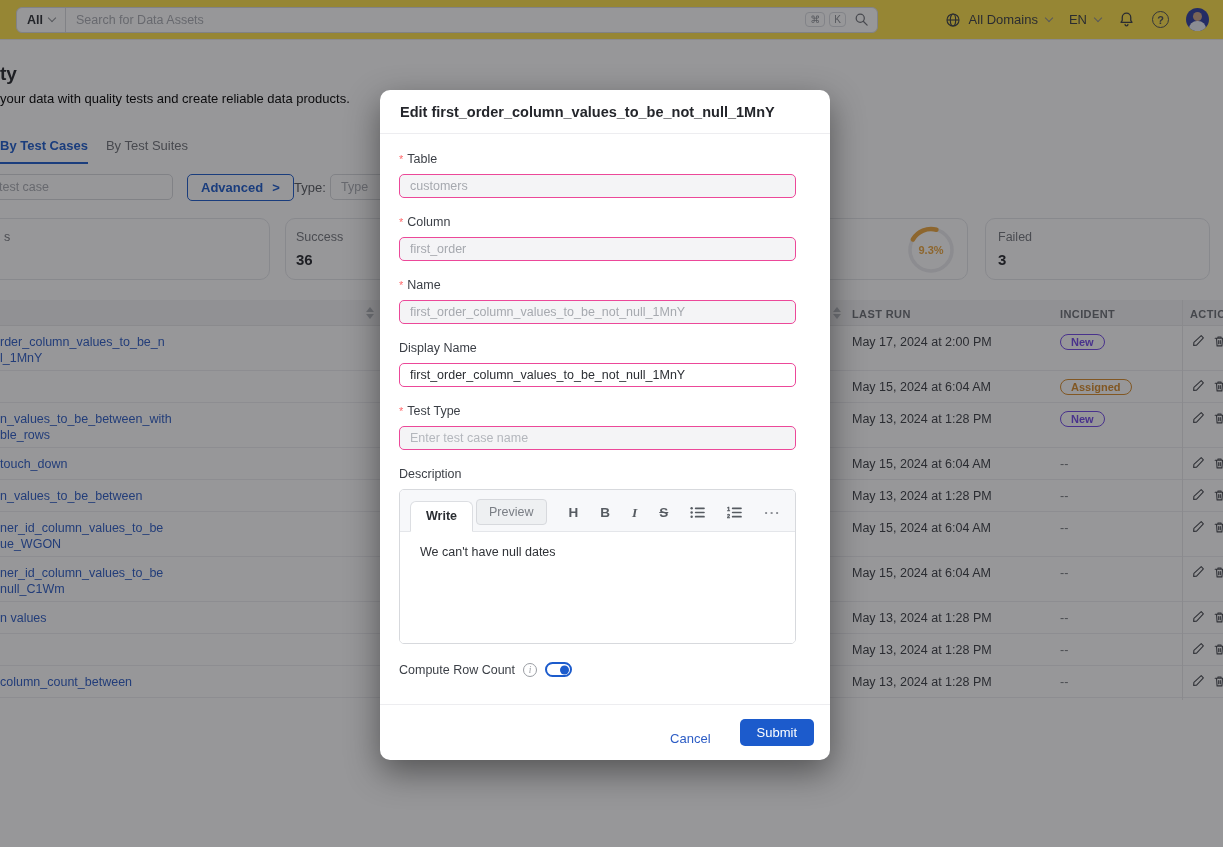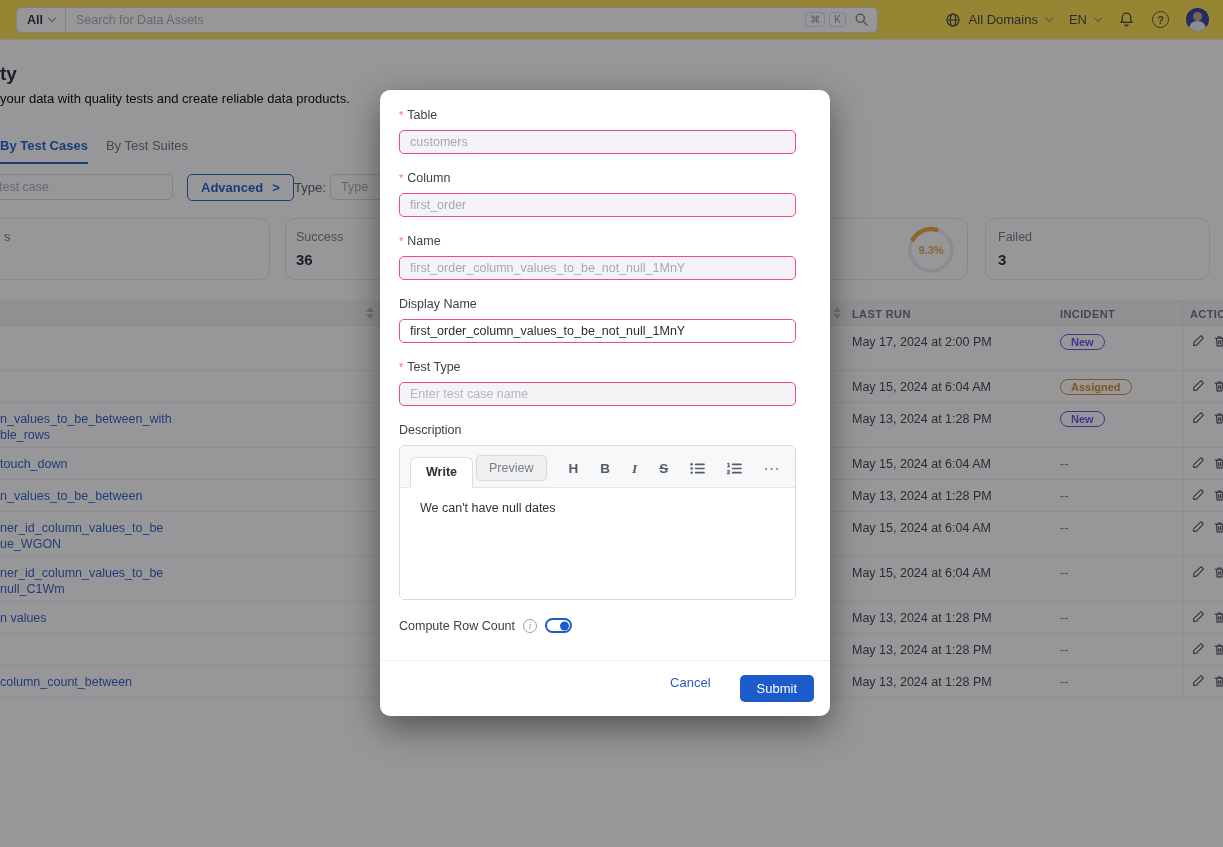--- a/index.html
+++ b/index.html
@@ -117,21 +117,21 @@
   .compute-row { display:flex; align-items:center; gap:8px; padding:1px 0 27px 0; color:#3b3f46; }
   .info-icon { width:14px; height:14px; border:1px solid #9a9da3; border-radius:50%; color:#9a9da3;
                font-size:9.5px; display:flex; align-items:center; justify-content:center; font-style:italic;
                font-family:"Liberation Serif", serif; }
   .switch { position:relative; width:27px; height:15px; border:2px solid #1c5bcc; border-radius:9px;
             background:#fff; display:inline-block; cursor:pointer; }
   .switch .knob { position:absolute; right:1px; top:50%; transform:translateY(-50%); width:9px; height:9px;
                   border-radius:50%; background:#1c5bcc; }
 
   .modal-footer { border-top:1px solid #ededf0; padding:14px 16px; display:flex; justify-content:flex-end;
-                  align-items:flex-start; gap:29px; }
+                  align-items:flex-end; gap:29px; }
   .btn-cancel { background:none; border:none; color:#2c5cc5; font-size:13px; cursor:pointer; font-family:inherit; }
   .btn-submit { background:#1c5bcc; color:#fff; border:none; border-radius:5px; padding:6px 17px;
                 font-size:13px; cursor:pointer; font-family:inherit; }
 
   svg { display:block; }
 </style>
 </head>
 <body>
 
 <div id="root">
@@ -230,20 +230,24 @@
     <span class="sorter" style="left:833px">
         <i class="up"></i>
         <i class="dn"></i>
       </span>
     <span class="th" style="left:852px">LAST RUN</span>
     <span class="th" style="left:1060px">INCIDENT</span>
     <span class="th" style="left:1190px">ACTIONS</span>
   </div>
   <div class="tbody">
       <div class="trow h2">
+        <a class="cell-name">
+          <div>rder_column_values_to_be_n</div>
+          <div>l_1MnY</div>
+        </a>
         <div class="cell-lastrun">May 17, 2024 at 2:00 PM</div>
         <div class="cell-incident"><span class="badge new">New</span></div>
         <div class="cell-actions">
           <button class="act-btn">
             <svg width="13" height="13" viewBox="0 0 24 24" fill="none" stroke="#45484e" stroke-width="2" stroke-linejoin="round">
               <path d="M17 3l4 4L8.5 20.5 3 21l.5-5.5L17 3z"></path>
             </svg>
           </button>
           <button class="act-btn">
             <svg width="13" height="14" viewBox="0 0 24 24" fill="none" stroke="#45484e" stroke-width="2" stroke-linecap="round" stroke-linejoin="round">
@@ -430,20 +434,21 @@
             </svg>
           </button>
         </div>
       </div>
     </div>
   <div class="actions-divider"></div>
 
   <div class="overlay"></div>
 
   <section class="modal">
+    <div class="modal-header">Edit first_order_column_values_to_be_not_null_1MnY</div>
     <div class="modal-body">
 
       <div class="field">
         <label class="field-label"><span class="asterisk">*</span><span>Table</span></label>
         <input class="tinput" disabled="" value="customers" style="">
       </div>
 
       <div class="field">
         <label class="field-label"><span class="asterisk">*</span><span>Column</span></label>
         <input class="tinput" disabled="" value="first_order" style="">

